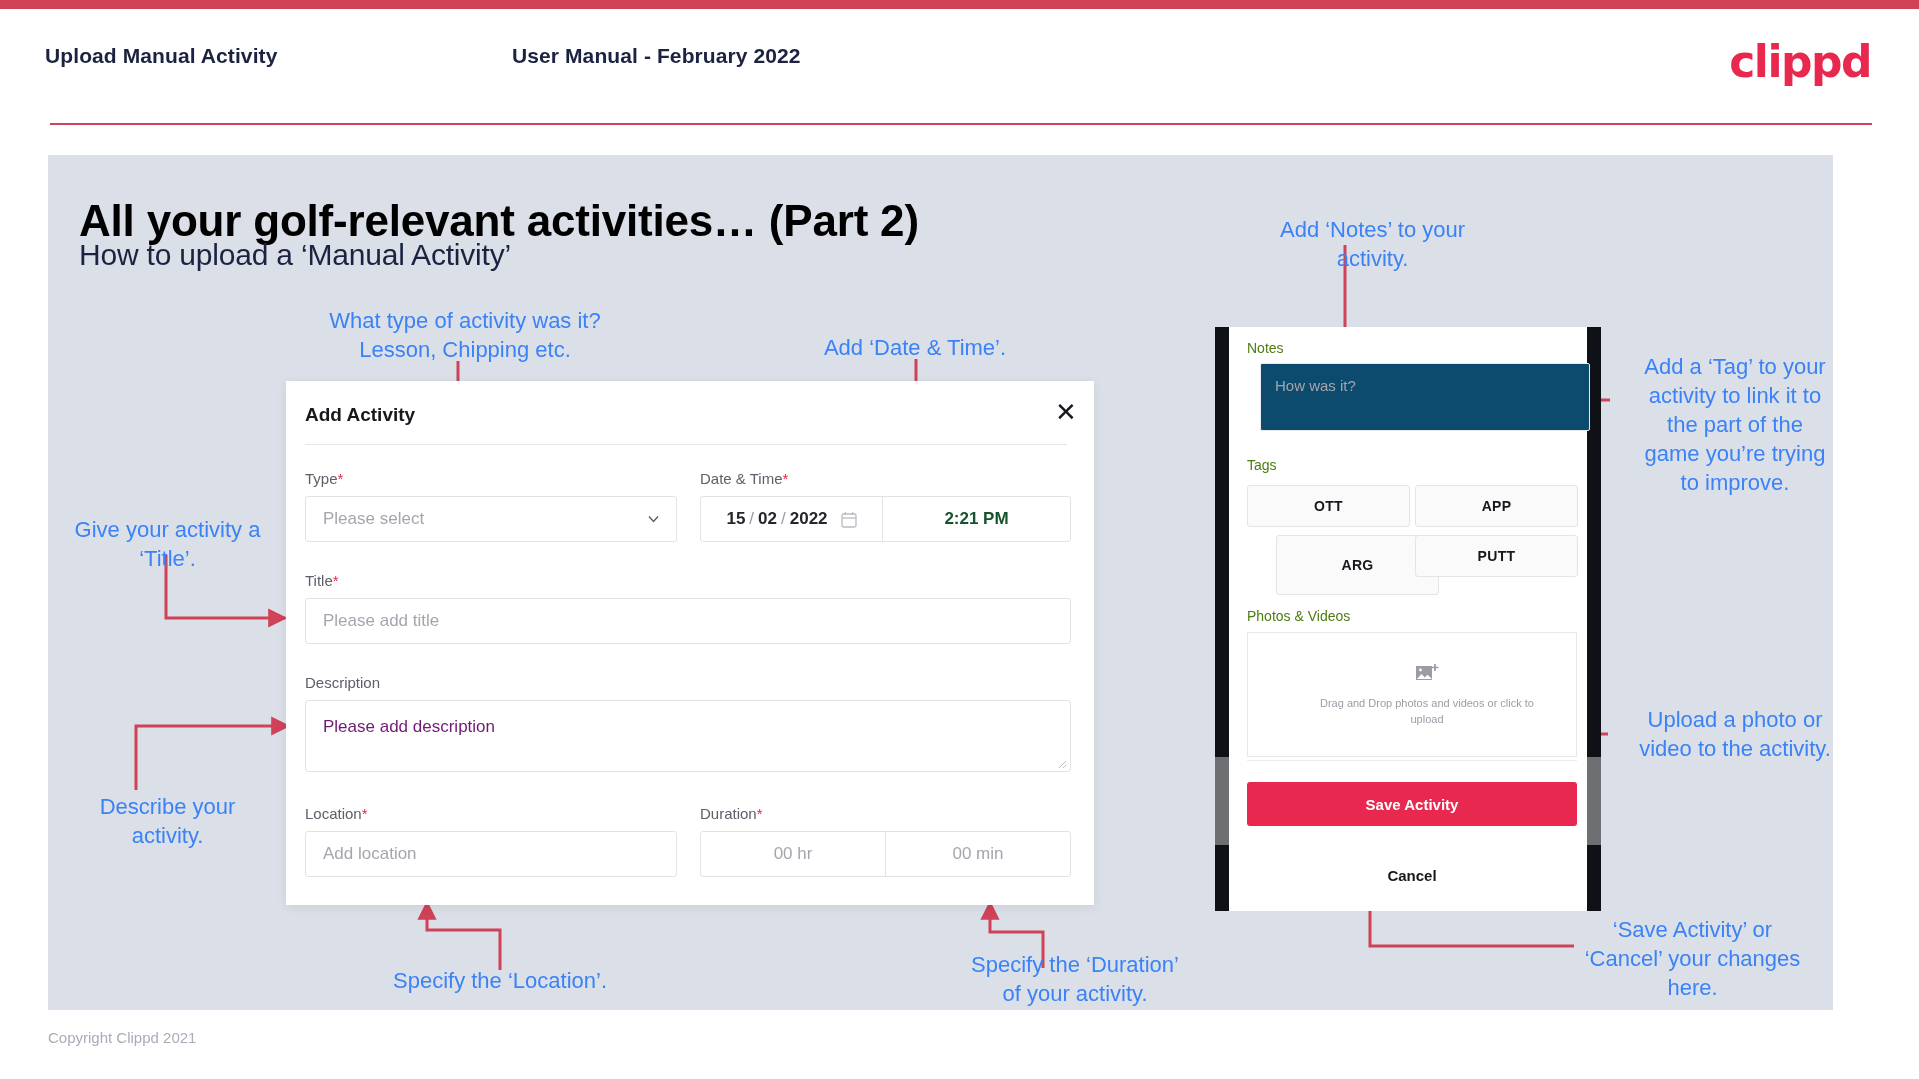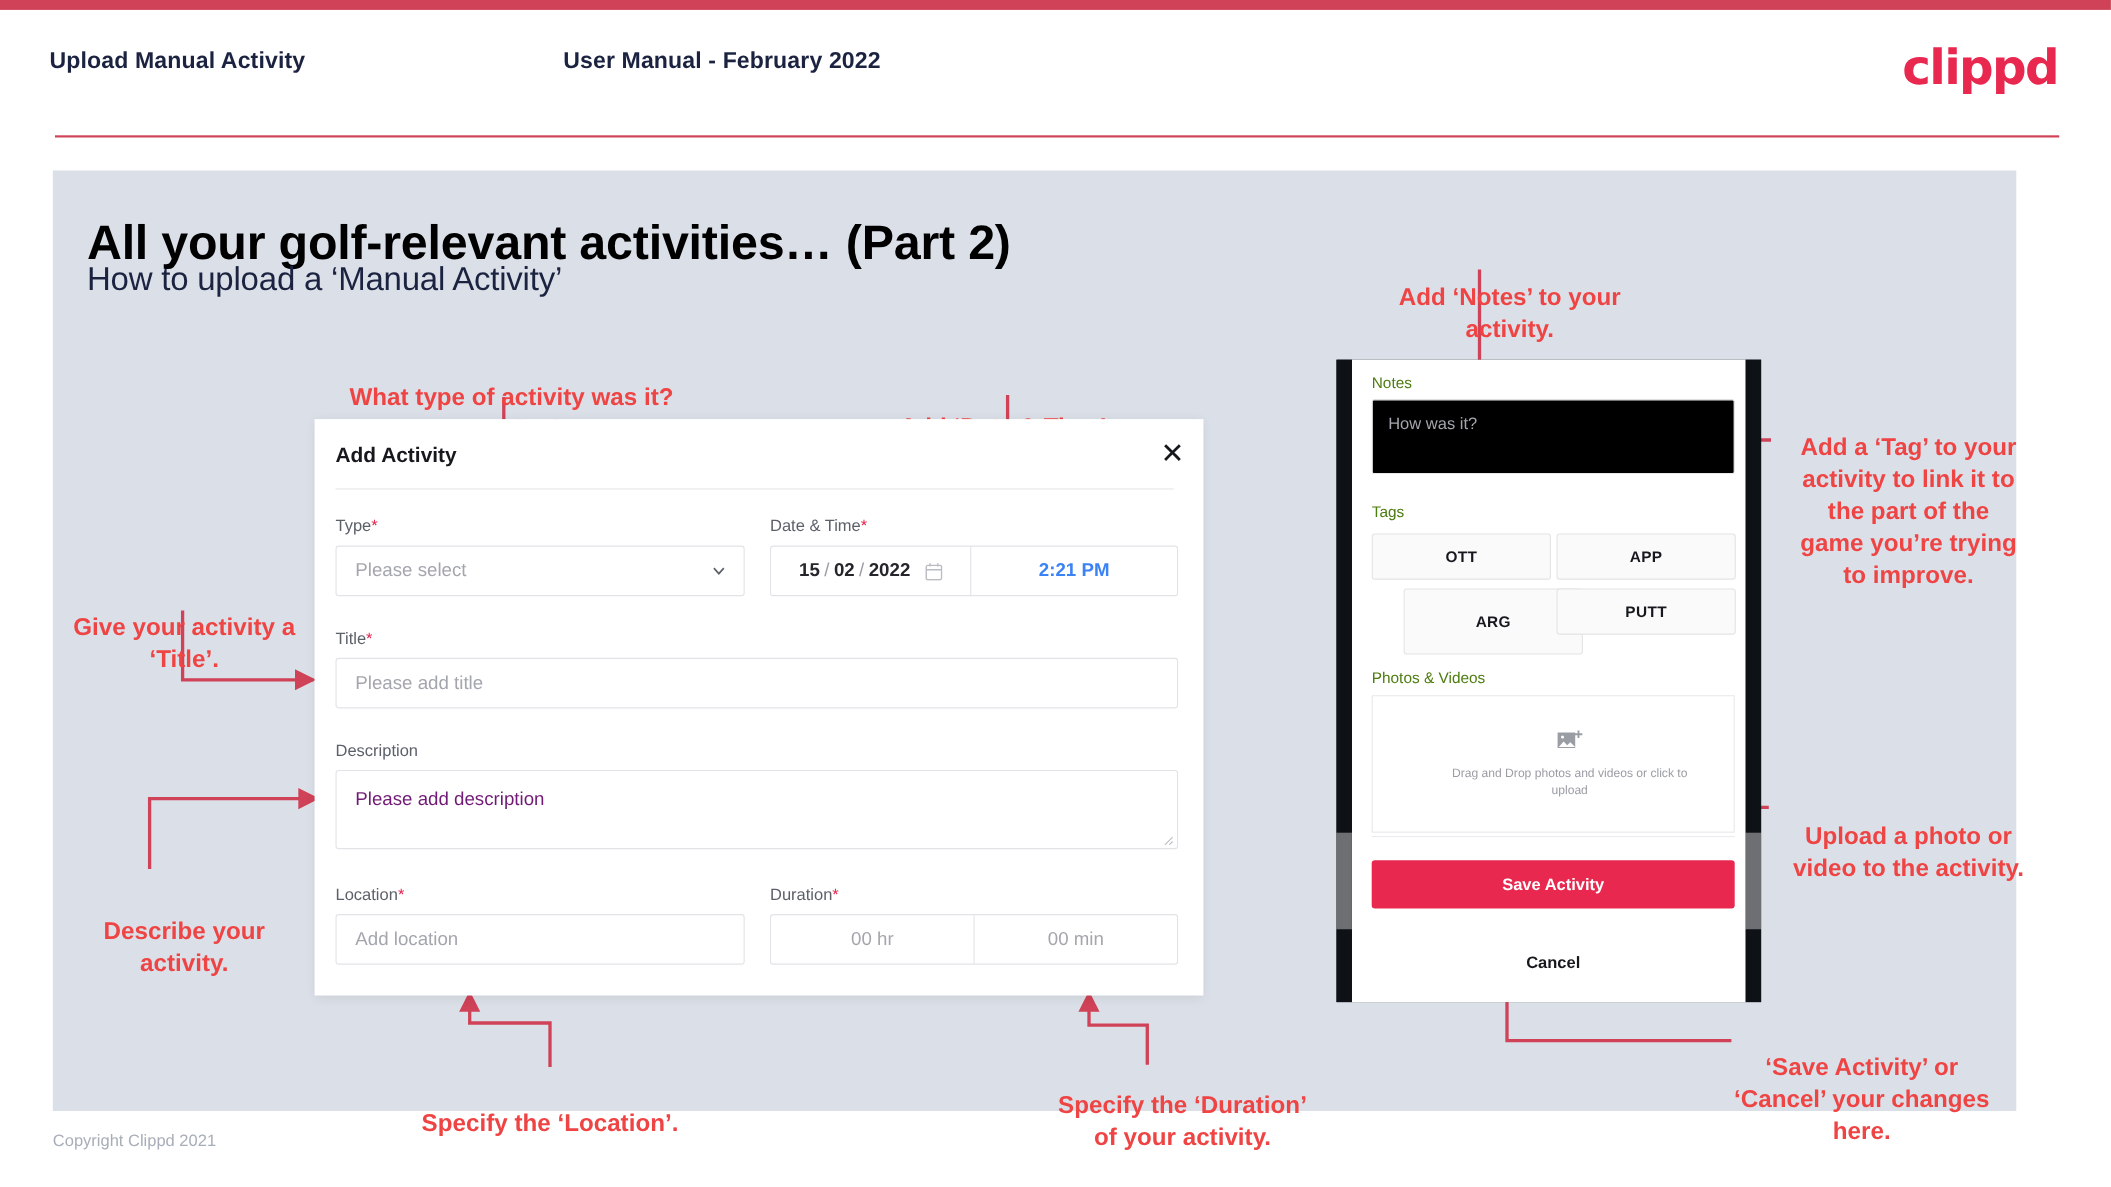--- a/index.html
+++ b/index.html
@@ -44,22 +44,22 @@
     position: absolute; left: 79px; top: 196px;
     font-size: 44px; font-weight: 700; color: #000000; letter-spacing: -.2px;
   }
   .slide-sub {
     position: absolute; left: 79px; top: 238px;
     font-size: 30px; font-weight: 400; color: #1b2341; letter-spacing: -.2px;
   }
 
   
   .ann {
-    position: absolute; color: #ef4444; font-size: 22px; line-height: 29px;
-    font-weight: 700; text-align: center; white-space: pre-line; margin-top: 40px;
+    position: absolute; color: #3b82f6; font-size: 22px; line-height: 29px;
+    font-weight: 400; text-align: center; white-space: pre-line;
   }
 
   
   .lines { position: absolute; left:0; top:0; width:1919px; height:1079px; pointer-events:none; }
 
   
   .modal {
     position: absolute; left: 286px; top: 381px; width: 808px; height: 524px;
     background: #ffffff;
     box-shadow: 0 2px 10px rgba(0,0,0,.08);
@@ -100,21 +100,21 @@
     border: 1px solid #e2e3e6; border-radius: 3px; background:#fff;
   }
   .dt-date {
     width: 182px; height: 100%; display: flex; align-items: center;
     justify-content: center; gap: 4px; border-right: 1px solid #e2e3e6;
   }
   .dt-seg { font-size: 17px; color: #24262b; font-weight: 700; }
   .dt-sep { font-size: 17px; color: #9a9da4; }
   .dt-time {
     flex: 1; display: flex; align-items: center; justify-content: center;
-    font-size: 17px; color: #3b82f6; font-weight: 700;
+    font-size: 17px; color: #14532d; font-weight: 700;
   }
   .cal-ico { width: 16px; height: 17px; margin-left: 9px; }
 
   .dur-row {
     position: absolute; display: flex; align-items: center;
     border: 1px solid #e2e3e6; border-radius: 3px; background:#fff;
   }
   .dur-half {
     flex: 1; display: flex; align-items: center; justify-content: center;
     font-size: 17px; color: #a3a6ad; height: 100%;
@@ -161,21 +161,22 @@
   }
   .phone-screen {
     position: absolute; left: 1229px; top: 327px; width: 358px; height: 584px;
     background: #ffffff;
   }
   .p-label {
     position: absolute; font-size: 14px; color: #4d7c0f;
   }
   .p-box {
     position: absolute; border: 1px solid #e8e9eb; border-radius: 2px;
-    background: #000000;
+    background: #0c4a6e;
+    margin-left: 13px;
   }
   .p-ph { font-size: 15px; color: #a3a6ad; padding: 13px 0 0 14px; }
   .tag-btn {
     position: absolute; border: 1px solid #e3e4e6; border-radius: 3px;
     background: #fafafa; display: flex; align-items: center;
     justify-content: center; font-size: 14px; font-weight: 700; color: #16181d;
     letter-spacing: .3px;
   }
   .drop-zone {
     position: absolute; border: 1px solid #e8e9eb; background: #fff;

